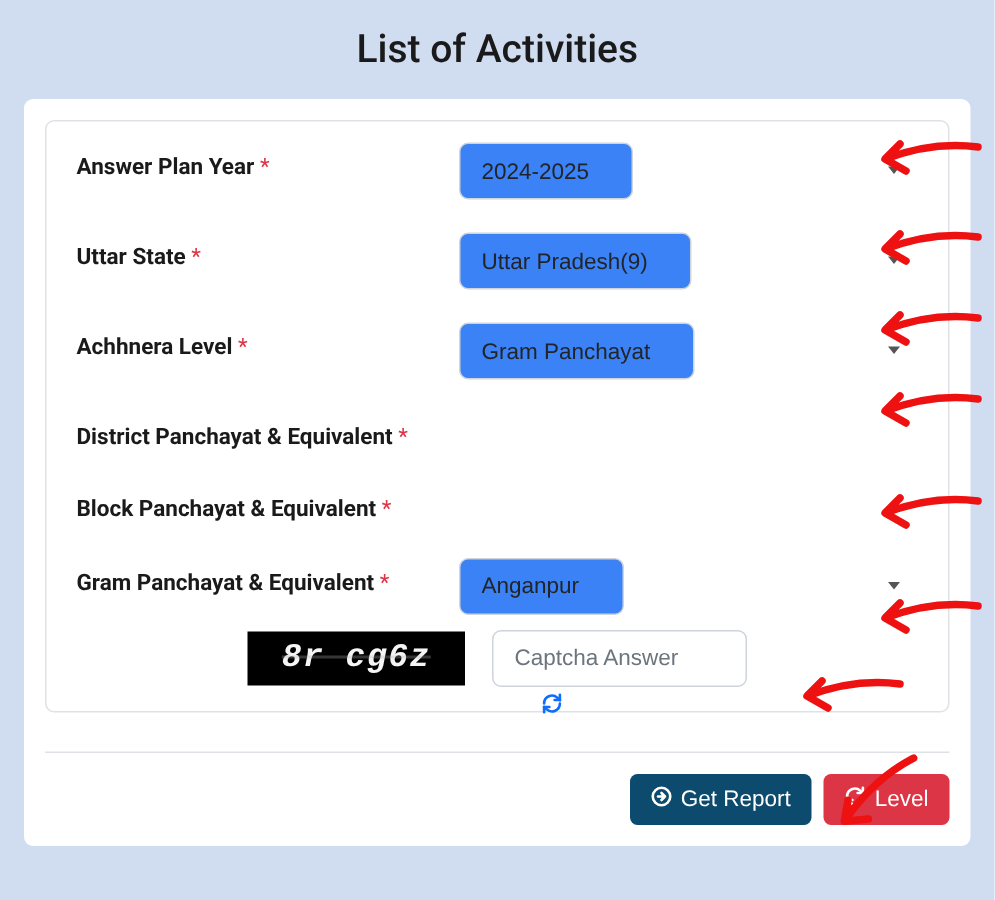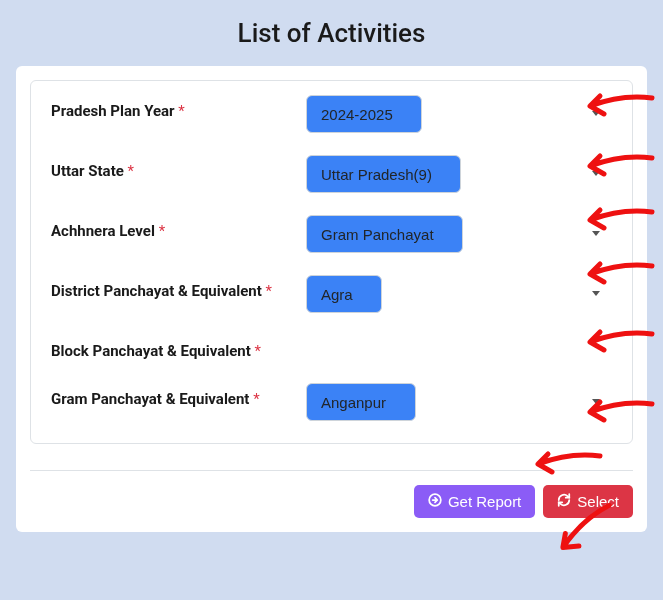--- a/index.html
+++ b/index.html
@@ -124,41 +124,41 @@
       border: none;
       border-radius: 5px;
       padding: 8px 14px;
       font-size: 15px;
       color: #fff;
       cursor: pointer;
       display: inline-flex;
       align-items: center;
       gap: 6px;
     }
-    .btn-primary { background: #8b5cf6; }
+    .btn-primary { background: #0c4a6e; }
     .btn-danger  { background: #dc3545; }
     .arrow {
       position: absolute;
       width: 70px;
       height: 24px;
       pointer-events: none;
     }
     .arrow svg { overflow: visible; }
   </style>
 </head>
 <body>
 
 <h1 class="page-title">List of Activities</h1>
 
 <div class="card">
   <div class="panel">
 
     <div class="form-row">
       <label class="form-label">
-        <span>Pradesh Plan Year</span> <span class="req">*</span>
+        <span>Answer Plan Year</span> <span class="req">*</span>
       </label>
       <div class="select-wrap">
         <select class="form-select">
           <option>2024-2025</option>
         </select>
       </div>
     </div>
 
     <div class="form-row">
       <label class="form-label">
@@ -179,44 +179,51 @@
         <select class="form-select">
           <option>Gram Panchayat</option>
         </select>
       </div>
     </div>
 
     <div class="form-row">
       <label class="form-label">
         <span>District Panchayat &amp; Equivalent</span> <span class="req">*</span>
       </label>
-      <div class="select-wrap">
-        <select class="form-select">
-          <option>Agra</option>
-        </select>
-      </div>
     </div>
 
     <div class="form-row">
       <label class="form-label">
         <span>Block Panchayat &amp; Equivalent</span> <span class="req">*</span>
       </label>
     </div>
 
     <div class="form-row" style="margin-bottom:10px">
       <label class="form-label">
         <span>Gram Panchayat &amp; Equivalent</span> <span class="req">*</span>
       </label>
       <div class="select-wrap">
         <select class="form-select">
           <option>Anganpur</option>
         </select>
       </div>
     </div>
 
+    <div class="captcha-row">
+      <div class="captcha-img">8r cg6z</div>
+      <input class="captcha-input" type="text" placeholder="Captcha Answer" style="">
+      <span class="refresh-icon">
+        <svg width="14" height="14" viewBox="0 0 24 24" fill="none" stroke="#0d6efd" stroke-width="3" stroke-linecap="round">
+          <path d="M21 2v6h-6"></path>
+            <path d="M3 12a9 9 0 0 1 15-6.7L21 8"></path>
+          <path d="M3 22v-6h6"></path>
+            <path d="M21 12a9 9 0 0 1-15 6.7L3 16"></path>
+        </svg>
+      </span>
+    </div>
 
   </div>
 
   <div class="button-bar">
     <button class="btn btn-primary">
       <span>
         <svg width="14" height="14" viewBox="0 0 24 24" fill="none" stroke="#fff" stroke-width="3" stroke-linecap="round" stroke-linejoin="round">
           <circle cx="12" cy="12" r="10"></circle>
             <path d="M12 8l4 4-4 4M8 12h8"></path>
         </svg>
@@ -225,21 +232,21 @@
     </button>
     <button class="btn btn-danger">
       <span>
         <svg width="14" height="14" viewBox="0 0 24 24" fill="none" stroke="#fff" stroke-width="3" stroke-linecap="round">
           <path d="M21 2v6h-6"></path>
             <path d="M3 12a9 9 0 0 1 15-6.7L21 8"></path>
           <path d="M3 22v-6h6"></path>
             <path d="M21 12a9 9 0 0 1-15 6.7L3 16"></path>
         </svg>
       </span>
-      <span>Select</span>
+      <span>Level</span>
     </button>
   </div>
 </div>
 
 <div class="arrow" style="left:582px;top:94px"><svg width="70" height="24">
       <path d="M70 4 Q40 0 8 12 L18 2 M8 12 L22 20" stroke="#e11" stroke-width="5" fill="none" stroke-linecap="round"></path>
     </svg></div>
 <div class="arrow" style="left:582px;top:154px"><svg width="70" height="24">
       <path d="M70 4 Q40 0 8 12 L18 2 M8 12 L22 20" stroke="#e11" stroke-width="5" fill="none" stroke-linecap="round"></path>
     </svg></div>

